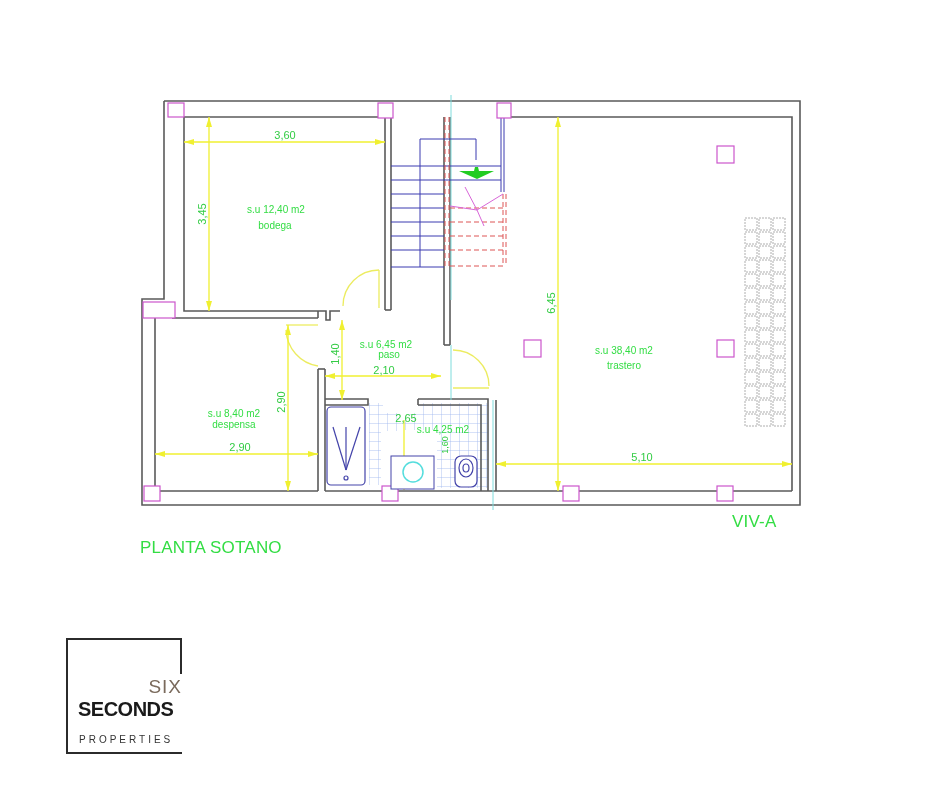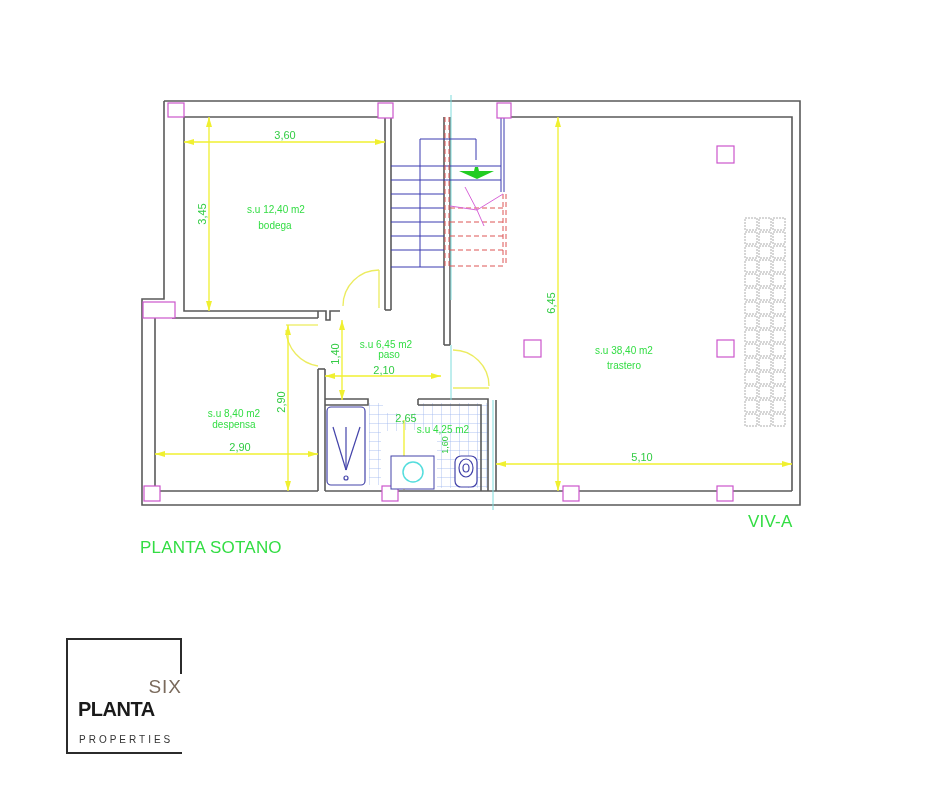--- a/index.html
+++ b/index.html
@@ -4,21 +4,21 @@
 <style>
   html, body { margin: 0; padding: 0; background: #ffffff; }
   body { width: 940px; height: 788px; position: relative; overflow: hidden; font-family: "Liberation Sans", sans-serif; }
   #plan { position: absolute; left: 0; top: 0; width: 940px; height: 788px; }
   .lbl { font-family: "Liberation Sans", sans-serif; fill: #33dd44; }
   .room-name { font-size: 10px; }
   .room-area { font-size: 10px; }
   .dim { font-size: 11px; fill: #33cc44; }
   .title { position: absolute; top: 512px; font-size: 17px; color: #33dd44; letter-spacing: 0.2px; }
   #title-left { left: 140px; margin-top: 26px; }
-  #title-right { left: 748px; text-align: center; }
+  #title-right { left: 732px; text-align: center; }
   .logo { position: absolute; left: 66px; top: 638px; width: 116px; height: 100px; }
   .logo-frame-top { position: absolute; left: 0; top: 0; width: 116px; height: 2px; background: #2b2b2b; }
   .logo-frame-left { position: absolute; left: 0; top: 0; width: 2px; height: 116px; background: #2b2b2b; }
   .logo-frame-bottom { position: absolute; left: 0; top: 114px; width: 116px; height: 2px; background: #2b2b2b; }
   .logo-frame-right { position: absolute; left: 114px; top: 0; width: 2px; height: 36px; background: #2b2b2b; }
   .logo-six { position: absolute; right: 0; top: 38px; font-size: 19px; color: #7a6a5c; letter-spacing: 1px; font-family: "Liberation Sans", sans-serif; }
   .logo-seconds { position: absolute; left: 12px; top: 60px; font-size: 20px; font-weight: bold; color: #1a1a1a; letter-spacing: -0.5px; font-family: "Liberation Sans", sans-serif; }
   .logo-properties { position: absolute; left: 13px; top: 96px; font-size: 10px; color: #333; letter-spacing: 3px; font-family: "Liberation Sans", sans-serif; text-align: right; }
 </style>
 </head>
@@ -269,15 +269,15 @@
 
 <div class="title" id="title-left">PLANTA SOTANO</div>
 <div class="title" id="title-right">VIV-A</div>
 
 <div class="logo">
   <div class="logo-frame-top"></div>
   <div class="logo-frame-left"></div>
   <div class="logo-frame-bottom"></div>
   <div class="logo-frame-right"></div>
   <div class="logo-six">SIX</div>
-  <div class="logo-seconds">PLANTA</div>
+  <div class="logo-seconds">SECONDS</div>
   <div class="logo-properties">PROPERTIES</div>
 </div>
 
 </body></html>

